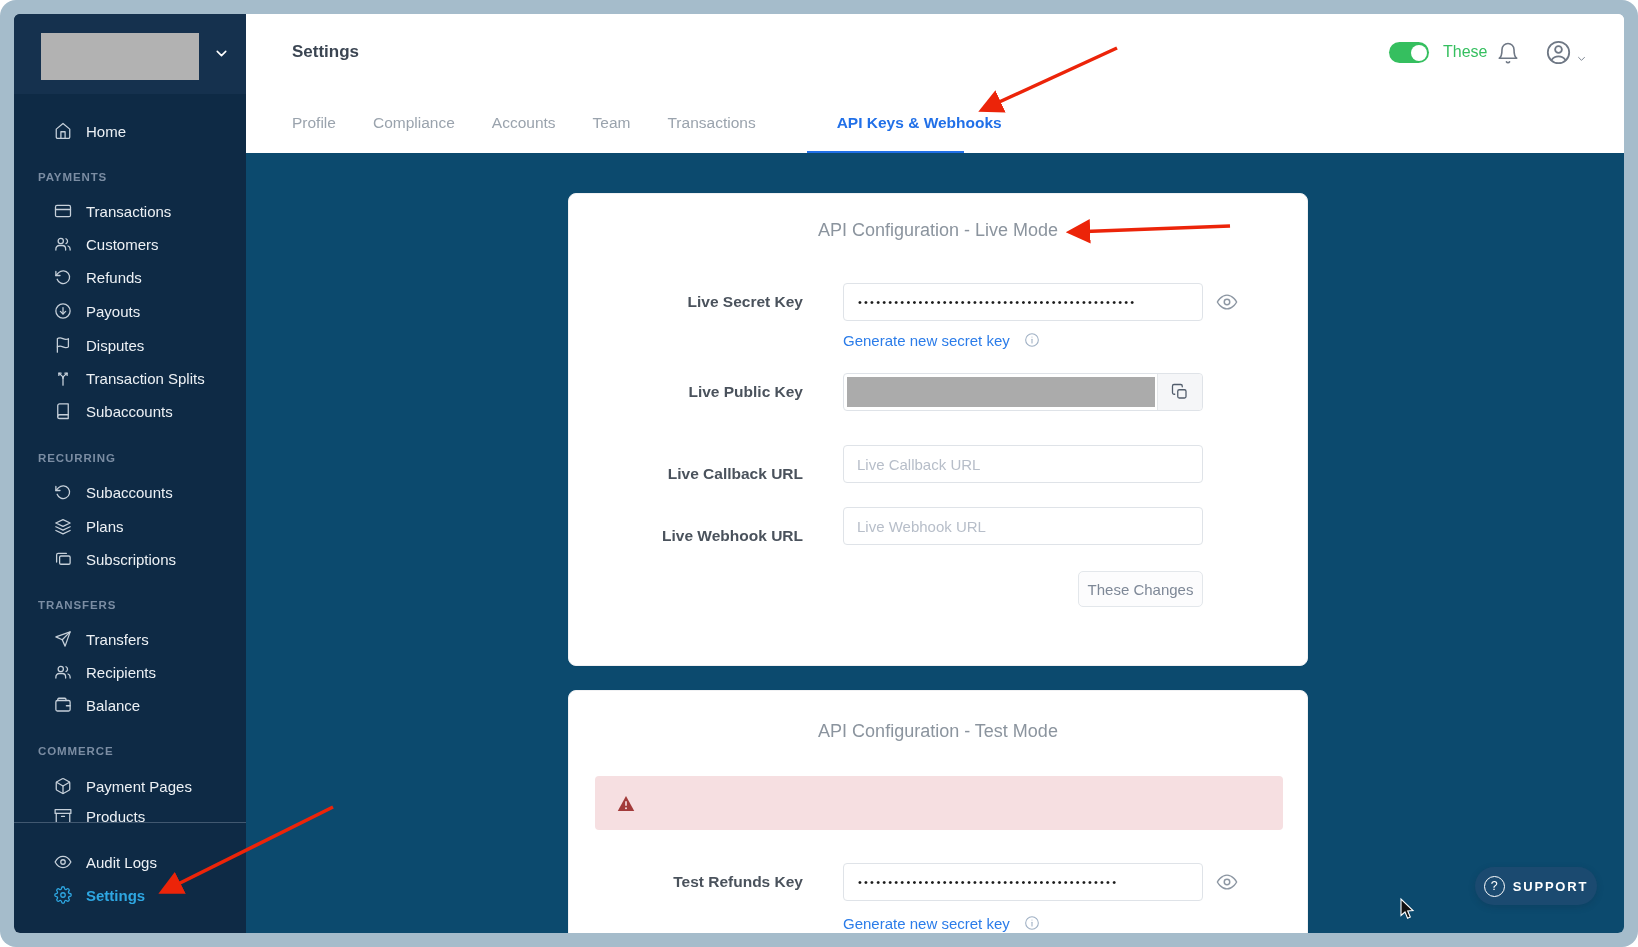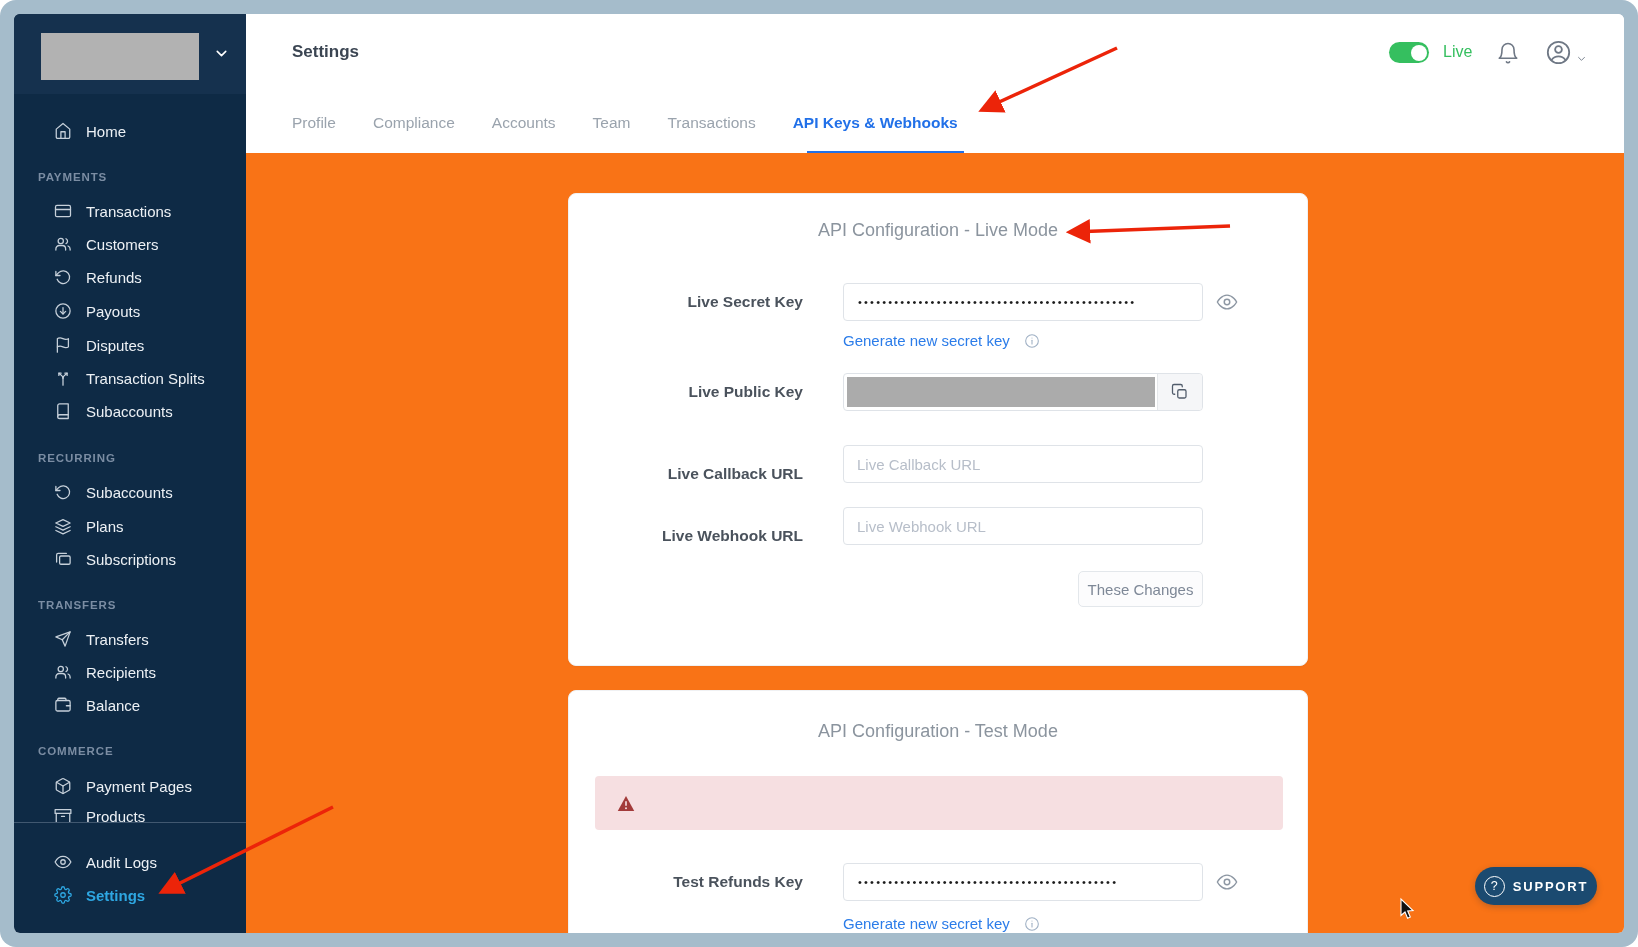--- a/index.html
+++ b/index.html
@@ -29,35 +29,35 @@
   .live-label{position:absolute;left:1197px;top:29px;font-size:16px;color:#35bf5f;}
   .icon-btn{position:absolute;cursor:pointer;}
   .icon-btn svg{fill:none;stroke:#6f7885;stroke-width:1.6;stroke-linecap:round;stroke-linejoin:round;}
   .caret{position:absolute;left:1330px;top:36px;width:11px;height:11px;}
   .caret svg{stroke:#6f7885;fill:none;stroke-width:2;}
 
   
   .tabsbar{position:absolute;left:232px;top:78px;width:1378px;height:61px;background:#fff;border-bottom:4px solid #fca5a5;}
   .tabs{position:absolute;left:46px;top:0;height:100%;display:flex;gap:37px;align-items:center;}
   .tab{font-size:15.5px;color:#9aa3ad;cursor:pointer;white-space:nowrap;}
-  .tab.active{color:#2170e8;font-weight:bold;}
+  .tab.active{color:#2170e8;font-weight:bold;margin-left:44px;}
   .tab-underline{position:absolute;left:561px;bottom:-1px;width:157px;height:3px;background:#2170e8;}
 
   
-  .content{position:absolute;left:232px;top:139px;width:1378px;height:780px;background:#f97316;text-decoration:underline;}
+  .content{position:absolute;left:232px;top:139px;width:1378px;height:780px;background:#0c4a6e;text-decoration:underline;}
   .card{position:absolute;left:322px;width:740px;background:#fff;border:1px solid #f0f1f3;border-radius:8px;box-shadow:0 1px 2px rgba(16,42,67,.04);box-sizing:border-box;}
   #card-live{top:40px;height:473px;}
   #card-test{top:537px;height:380px;}
   .card-title{position:absolute;left:0;width:100%;text-align:center;font-size:18px;color:#8b949e;}
   .f-label{position:absolute;left:0;width:234px;text-align:right;font-size:15.5px;font-weight:bold;color:#4a525c;}
   .f-input{position:absolute;left:274px;width:360px;height:38px;border:1px solid #dfe3e8;border-radius:4px;background:#fff;box-sizing:border-box;}
   .dots{display:block;padding:0 14px;font-size:11px;letter-spacing:2.2px;line-height:36px;color:#1c1c1c;overflow:hidden;white-space:nowrap;}
   .eye-btn{position:absolute;width:22px;height:22px;cursor:pointer;}
   .eye-btn svg{width:22px;height:22px;fill:none;stroke:#8d97a3;stroke-width:1.6;stroke-linecap:round;stroke-linejoin:round;}
-  .gen-link{position:absolute;left:274px;display:flex;align-items:center;gap:14px;color:#2b7ce9;font-size:15px;cursor:pointer;}
+  .gen-link{position:absolute;left:274px;display:flex;align-items:flex-start;gap:14px;color:#2b7ce9;font-size:15px;cursor:pointer;}
   .gen-link svg{width:16px;height:16px;fill:none;stroke:#9fb0c4;stroke-width:1.6;stroke-linecap:round;}
   .redact{position:absolute;left:3px;top:3px;bottom:3px;right:47px;background:#ababab;}
   .copy-seg{position:absolute;right:0;top:0;bottom:0;width:44px;border-left:1px solid #e4e7ea;background:#f5f6f8;border-radius:0 4px 4px 0;display:flex;align-items:center;justify-content:center;cursor:pointer;}
   .copy-seg svg{width:18px;height:18px;fill:none;stroke:#515c6b;stroke-width:1.7;stroke-linecap:round;stroke-linejoin:round;}
   input.txt{position:absolute;left:274px;width:360px;height:38px;border:1px solid #dfe3e8;border-radius:4px;box-sizing:border-box;padding:0 13px;font-family:"Liberation Sans",sans-serif;font-size:15px;color:#49515c;outline:none;}
   input.txt::placeholder{color:#b7bec9;}
   .save-btn{position:absolute;left:509px;top:377px;width:125px;height:36px;background:#fcfcfd;border:1px solid #e3e7eb;border-radius:5px;color:#7e8897;font-size:15px;font-family:"Liberation Sans",sans-serif;cursor:pointer;}
   .warn{position:absolute;left:26px;top:85px;width:688px;height:54px;background:#f6dfe1;border-radius:4px;display:flex;align-items:center;gap:13px;padding-left:22px;box-sizing:border-box;}
   .warn-text{font-size:15px;color:#ad4342;}
 
@@ -236,21 +236,21 @@
           </svg>
       <span>Settings</span>
     </div>
   </div>
 
   <div class="topbar">
     <div class="page-title">Settings</div>
     <div class="toggle">
           <div class="knob"></div>
         </div>
-    <div class="live-label">Live</div>
+    <div class="live-label">These</div>
     <div class="icon-btn" style="left:1250px;top:27px;width:24px;height:24px;">
       <svg viewBox="0 0 24 24" width="24" height="24">
             <path d="M18 8.5a6 6 0 0 0-12 0c0 7-2.7 8.7-2.7 8.7h17.4S18 15.5 18 8.5"></path>
             <path d="M13.6 20.8a1.9 1.9 0 0 1-3.2 0"></path>
           </svg>
     </div>
     <div class="icon-btn" style="left:1299px;top:25px;width:27px;height:27px;">
       <svg viewBox="0 0 24 24" width="27" height="27">
             <circle cx="12" cy="12" r="9.5"></circle>
             <circle cx="12" cy="9.3" r="3"></circle>

